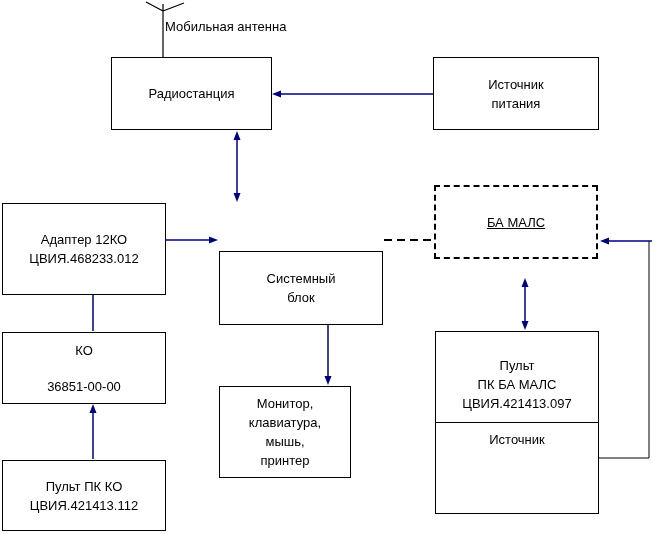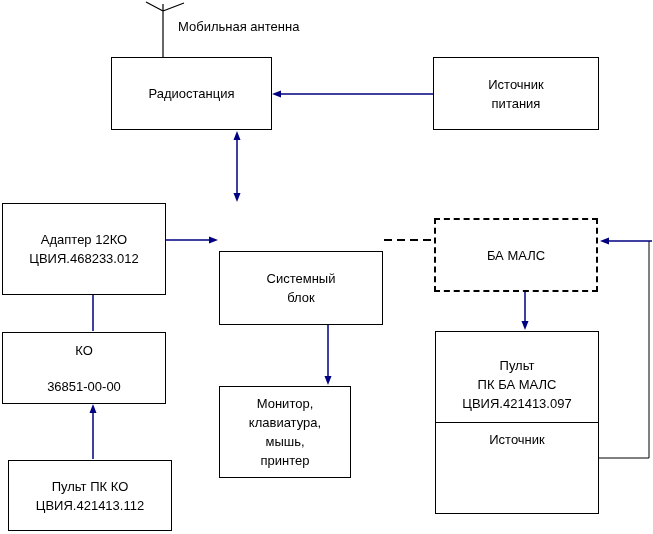--- a/index.html
+++ b/index.html
@@ -29,21 +29,21 @@
   .box.top-align { justify-content: flex-start; }
   .box span { display: block; white-space: nowrap; }
   #connector-layer {
     position: absolute;
     left: 0; top: 0;
     width: 653px; height: 534px;
     pointer-events: none;
   }
   #antenna-label {
     position: absolute;
-    left: 178px; top: 17px;
+    left: 165px; top: 17px;
     white-space: nowrap;
   }
 </style>
 </head>
 <body>
 
 <div id="canvas">
 
   <svg id="connector-layer" width="653" height="534" viewBox="0 0 653 534" xmlns="http://www.w3.org/2000/svg">
 
@@ -94,21 +94,21 @@
   <div class="box" style="left:2px; top:203px; width:164px; height:92px;">
     <span>Адаптер 12КО</span>
     <span>ЦВИЯ.468233.012</span>
   </div>
 
   <div class="box" style="left:219px; top:203px; width:164px; height:74px;margin-top:48px;">
     <span>Системный</span>
     <span>блок</span>
   </div>
 
-  <div class="box dashed" style="left:434px; top:218px; width:164px; height:74px;">
+  <div class="box dashed" style="left:434px; top:185px; width:164px; height:74px;text-decoration:underline;">
     <span>БА МАЛС</span>
   </div>
 
   <div class="box" style="left:2px; top:332px; width:164px; height:72px;gap:17px;">
     <span>КО</span>
     <span>36851-00-00</span>
   </div>
 
   <div class="box" style="left:219px; top:386px; width:132px; height:92px;">
     <span>Монитор,</span>
@@ -120,18 +120,18 @@
   <div class="box top-align" style="left:435px; top:331px; width:164px; height:92px; padding-top:24px;">
     <span>Пульт</span>
     <span>ПК БА МАЛС</span>
     <span>ЦВИЯ.421413.097</span>
   </div>
 
   <div class="box top-align" style="left:435px; top:422px; width:164px; height:92px; padding-top:7px;">
     <span>Источник</span>
   </div>
 
-  <div class="box" style="left:8px; top:460px; width:164px; height:71px;">
+  <div class="box" style="left:2px; top:460px; width:164px; height:71px;">
     <span>Пульт ПК КО</span>
     <span>ЦВИЯ.421413.112</span>
   </div>
 
 </div>
 
 </body></html>

